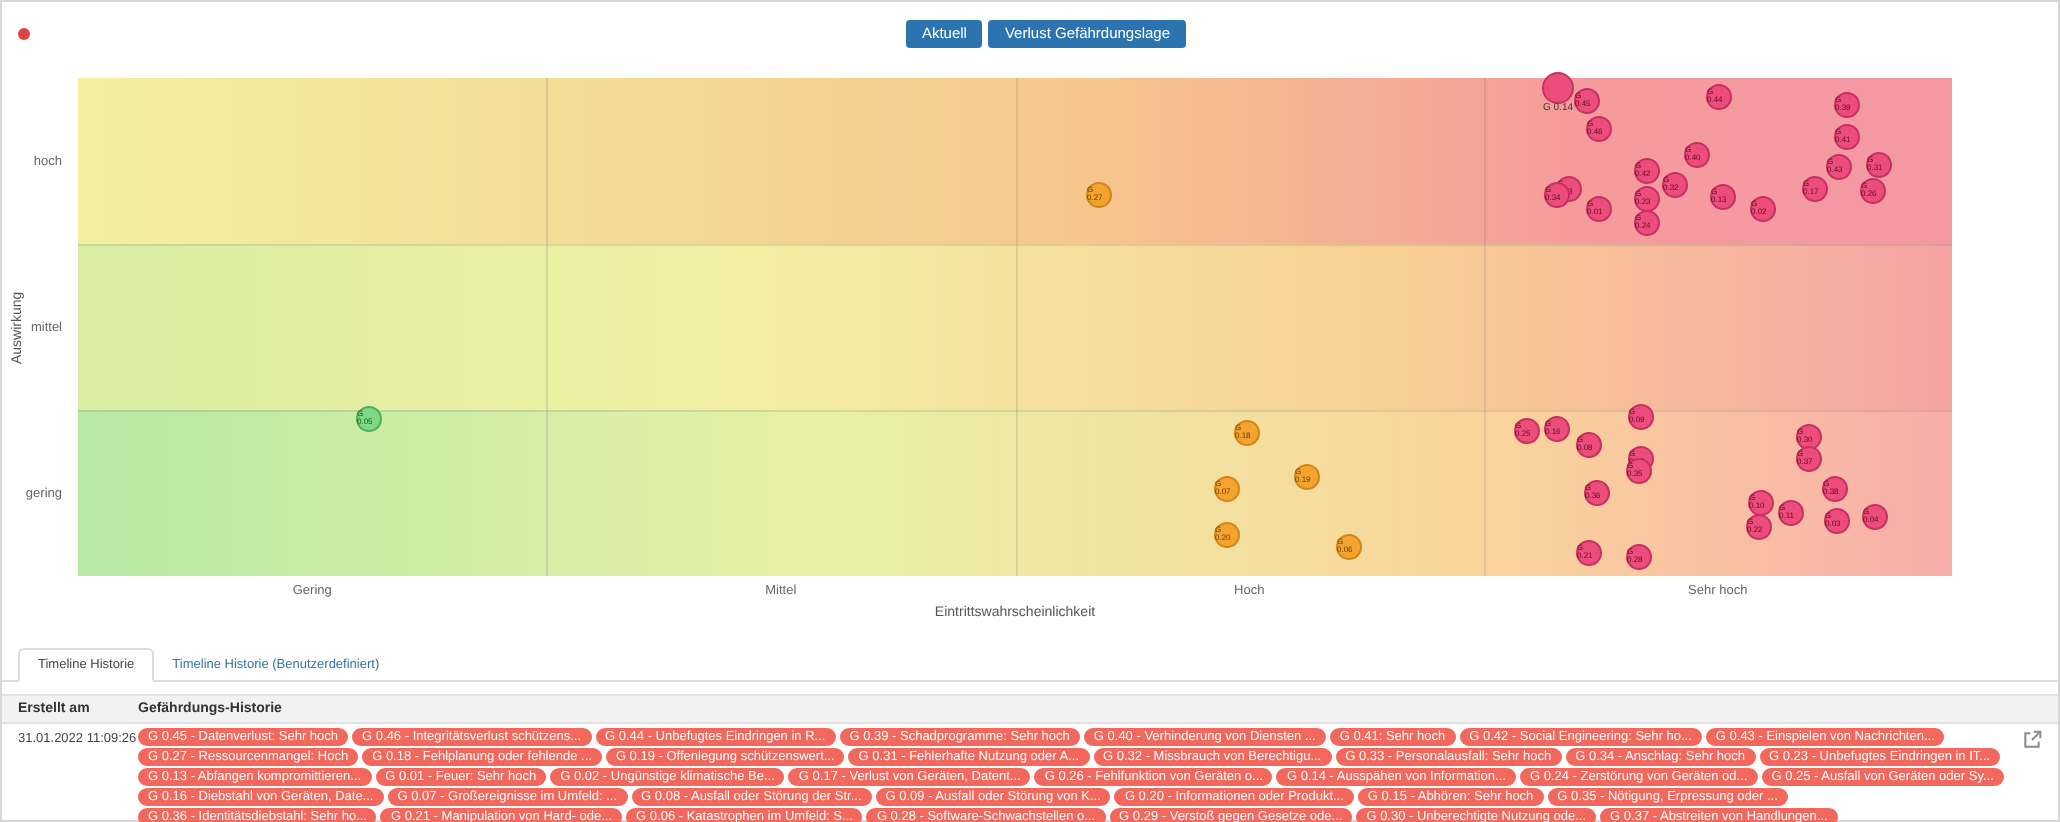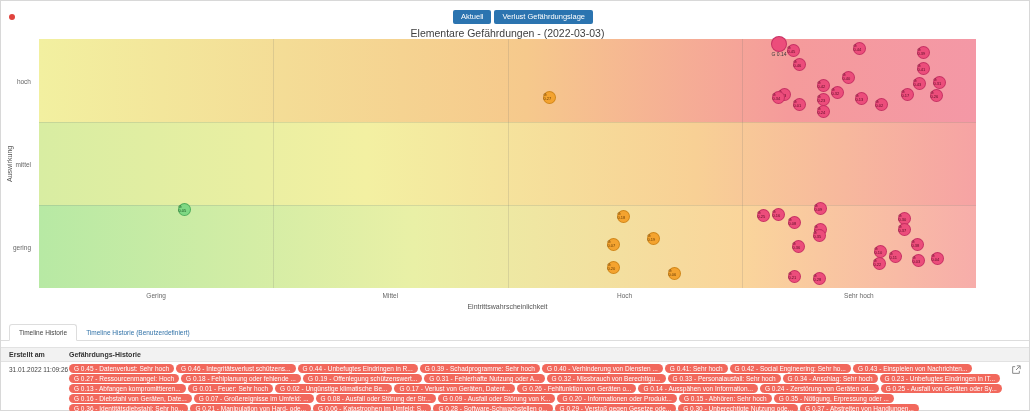--- a/index.html
+++ b/index.html
@@ -54,21 +54,20 @@
 
 <div class="screen">
 
   <div class="red-dot"></div>
 
   <div class="btnbar">
     <button class="btn">Aktuell</button>
     <button class="btn">Verlust Gefährdungslage</button>
   </div>
 
-  <div class="chart-title">Elementare Gefährdungen - (2022-03-03)</div>
 
   <div class="ylabel">Auswirkung</div>
   <div class="yticks">
       <span style="top: 41.5px;">hoch</span>
       <span style="top: 124.5px;">mittel</span>
       <span style="top: 207.5px;">gering</span>
     </div>
 
   <div class="plot">
       <div class="grid-v" style="left: 234.25px;"></div>

